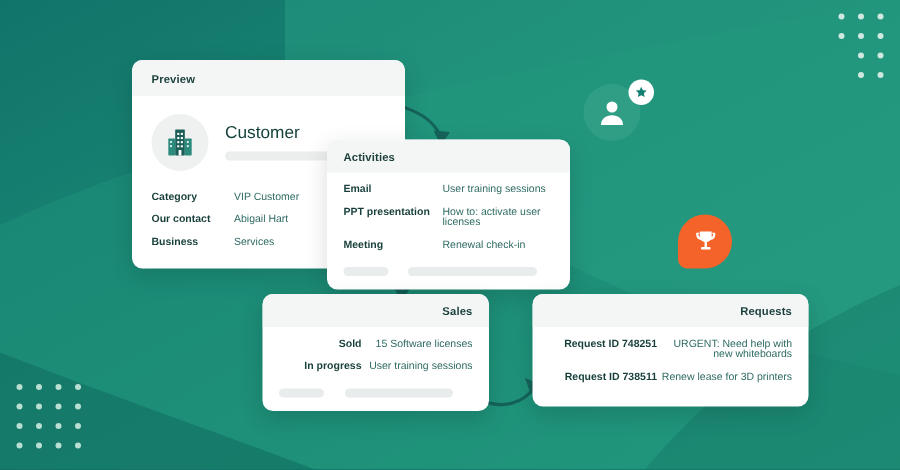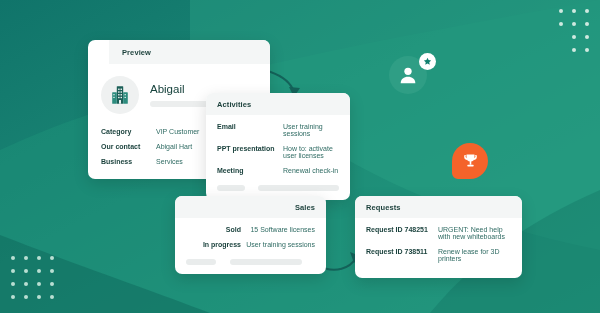--- a/index.html
+++ b/index.html
@@ -100,44 +100,44 @@
     font-size: 7px;
     color: #2f6b63;
     flex: 1 1 auto;
   }
 
   .ph { background: #e9ecec; border-radius: 3px; height: 6px; }
   .ph-row { display: flex; align-items: center; padding-top: 7px; }
 
   
   #card-preview { left: 88px; top: 40px; width: 182px; }
-  #card-preview .card-head { padding: 8px 13px 7px 13px; margin-left: 21px; }
+  #card-preview .card-head { padding: 8px 13px 7px 13px; }
   #card-preview .card-body { padding: 6px 13px 10px 13px; }
   .company-block { display: flex; align-items: center; gap: 11px; padding: 6px 0 10px 0; }
   .company-avatar {
     width: 38px; height: 38px; border-radius: 50%;
     background: #eff1f1;
     display: flex; align-items: center; justify-content: center;
     flex: 0 0 auto;
   }
   .company-meta { flex: 1 1 auto; }
   .company-name { font-size: 11.5px; color: #16423c; font-weight: normal; }
   .company-sub { margin-top: 6px; height: 6px; border-radius: 3px; background: #eceeee; width: 100%; }
   #card-preview .row .k { width: 55px; }
 
   
-  #card-activities { left: 206px; top: 93px; width: 144px; }
+  #card-activities { left: 218px; top: 93px; width: 162px; }
   #card-activities .row .k { width: 66px; }
 
   
   #card-sales { left: 175px; top: 196px; width: 151px; text-align: right; }
   #card-sales .row .k { width: 55px; }
 
   
-  #card-requests { left: 355px; top: 196px; width: 167px; }
+  #card-requests { left: 355px; top: 196px; width: 184px; text-align: right; }
   #card-requests .row .k { width: 72px; }
   #card-requests .card-body { padding-bottom: 12px; }
 
   
   .arrows {
     position: absolute; inset: 0;
     width: 600px; height: 313px;
     pointer-events: none;
   }
 </style>
@@ -250,21 +250,21 @@
                 <rect x="12.6" y="14" width="1.5" height="1.5"></rect>
               <rect x="4.8" y="11" width="1.3" height="1.3"></rect>
                 <rect x="4.8" y="14" width="1.3" height="1.3"></rect>
               <rect x="17" y="11" width="1.3" height="1.3"></rect>
                 <rect x="17" y="14" width="1.3" height="1.3"></rect>
             </g>
             <rect x="11" y="17.5" width="2" height="4" fill="#ffffff"></rect>
           </svg>
         </div>
         <div class="company-meta">
-          <div class="company-name">Abigail</div>
+          <div class="company-name">Customer</div>
           <div class="company-sub"></div>
         </div>
       </div>
       <div class="row">
         <span class="k">Category</span>
         <span class="v">VIP Customer</span>
       </div>
       <div class="row">
         <span class="k">Our contact</span>
         <span class="v">Abigail Hart</span>

